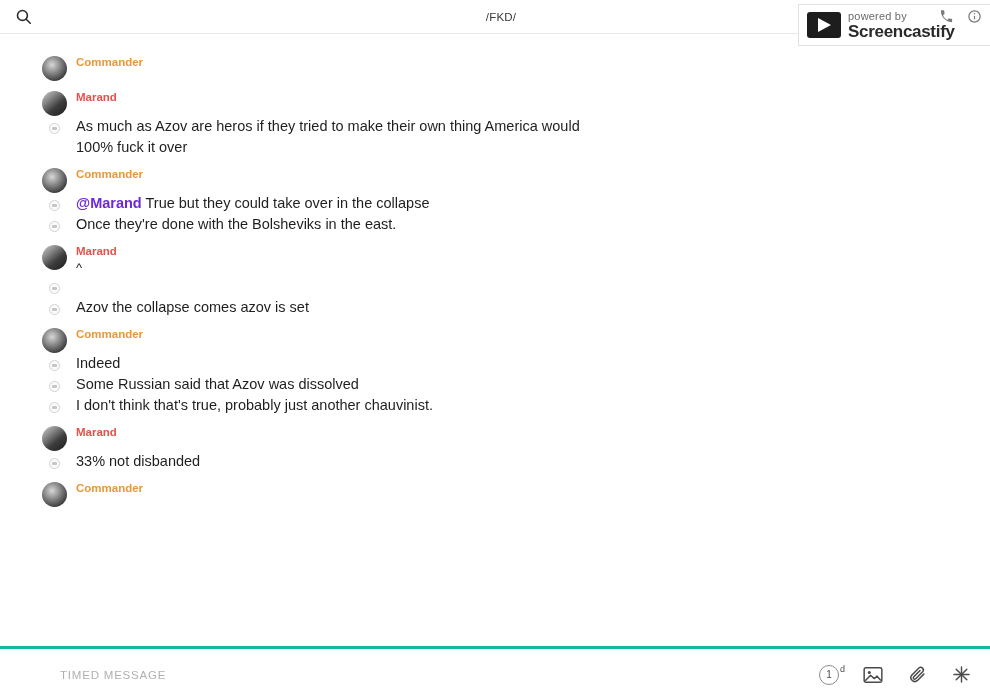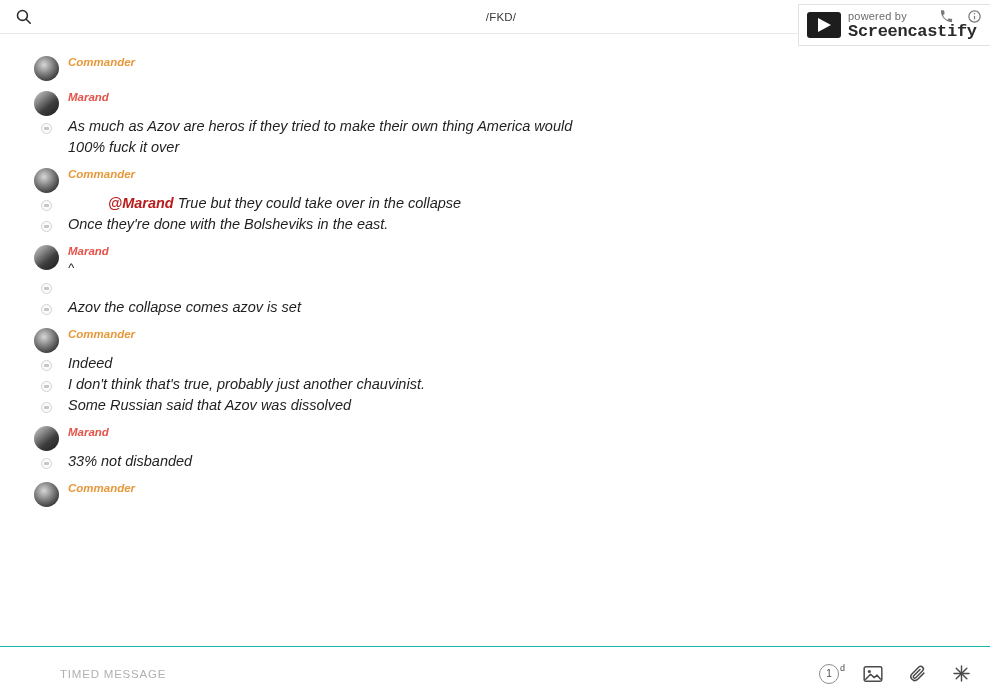--- a/index.html
+++ b/index.html
@@ -85,21 +85,20 @@
     letter-spacing: .2px;
     display: block;
   }
   .castify .cast-name {
     font-size: 17px;
     font-weight: bold;
     color: #2a2a2a;
     letter-spacing: -.3px;
     display: block;
     margin-top: 1px;
-    font-family: Liberation Mono, monospace;
   }
 
   .topright-icons {
     position: absolute;
     top: 8px;
     right: 8px;
     display: flex;
     align-items: center;
     gap: 12px;
     z-index: 30;
@@ -119,22 +118,21 @@
     overflow: hidden;
     padding: 6px 0 0 0;
     position: relative;
   }
   .partial-top {
     height: 8px;
     overflow: hidden;
   }
 
   .msg-group {
-    padding: 6px 0 2px 8px;
-    font-style: italic;
+    padding: 6px 0 2px 16px;
   }
   .msg-row {
     display: flex;
     align-items: flex-start;
     padding: 0 16px;
     min-height: 21px;
   }
   .gutter {
     width: 44px;
     min-width: 44px;
@@ -185,31 +183,30 @@
   .author.marand { color: #e4534a; }
 
   .text {
     font-size: 14.5px;
     color: #1f1f1f;
     line-height: 21px;
     word-wrap: break-word;
     max-width: 520px;
   }
   .mention {
-    color: #b91c1c;
+    color: #6d28d9;
     font-weight: bold;
-    margin-left: 40px;
   }
   .text.caret { font-size: 13px; line-height: 16px; }
 
   
   .composer {
     height: 54px;
     min-height: 54px;
-    border-top: 1px solid #14b8a6;
+    border-top: 3px solid #14b8a6;
     background: #ffffff;
     display: flex;
     align-items: center;
     padding: 0 18px 0 60px;
     position: relative;
   }
   .composer-input {
     flex: 1 1 auto;
     border: none;
     outline: none;
@@ -393,29 +390,29 @@
         </div>
         <div class="msg-body">
           <div class="text">Indeed</div>
         </div>
       </div>
       <div class="msg-row">
         <div class="gutter">
           <div class="gutter-dot"></div>
         </div>
         <div class="msg-body">
+          <div class="text">Some Russian said that Azov was dissolved</div>
+        </div>
+      </div>
+      <div class="msg-row">
+        <div class="gutter">
+          <div class="gutter-dot"></div>
+        </div>
+        <div class="msg-body">
           <div class="text">I don't think that's true, probably just another chauvinist.</div>
-        </div>
-      </div>
-      <div class="msg-row">
-        <div class="gutter">
-          <div class="gutter-dot"></div>
-        </div>
-        <div class="msg-body">
-          <div class="text">Some Russian said that Azov was dissolved</div>
         </div>
       </div>
     </div>
 
     <div class="msg-group">
       <div class="msg-row">
         <div class="gutter">
           <div class="avatar a-marand"></div>
         </div>
         <div class="msg-body">

